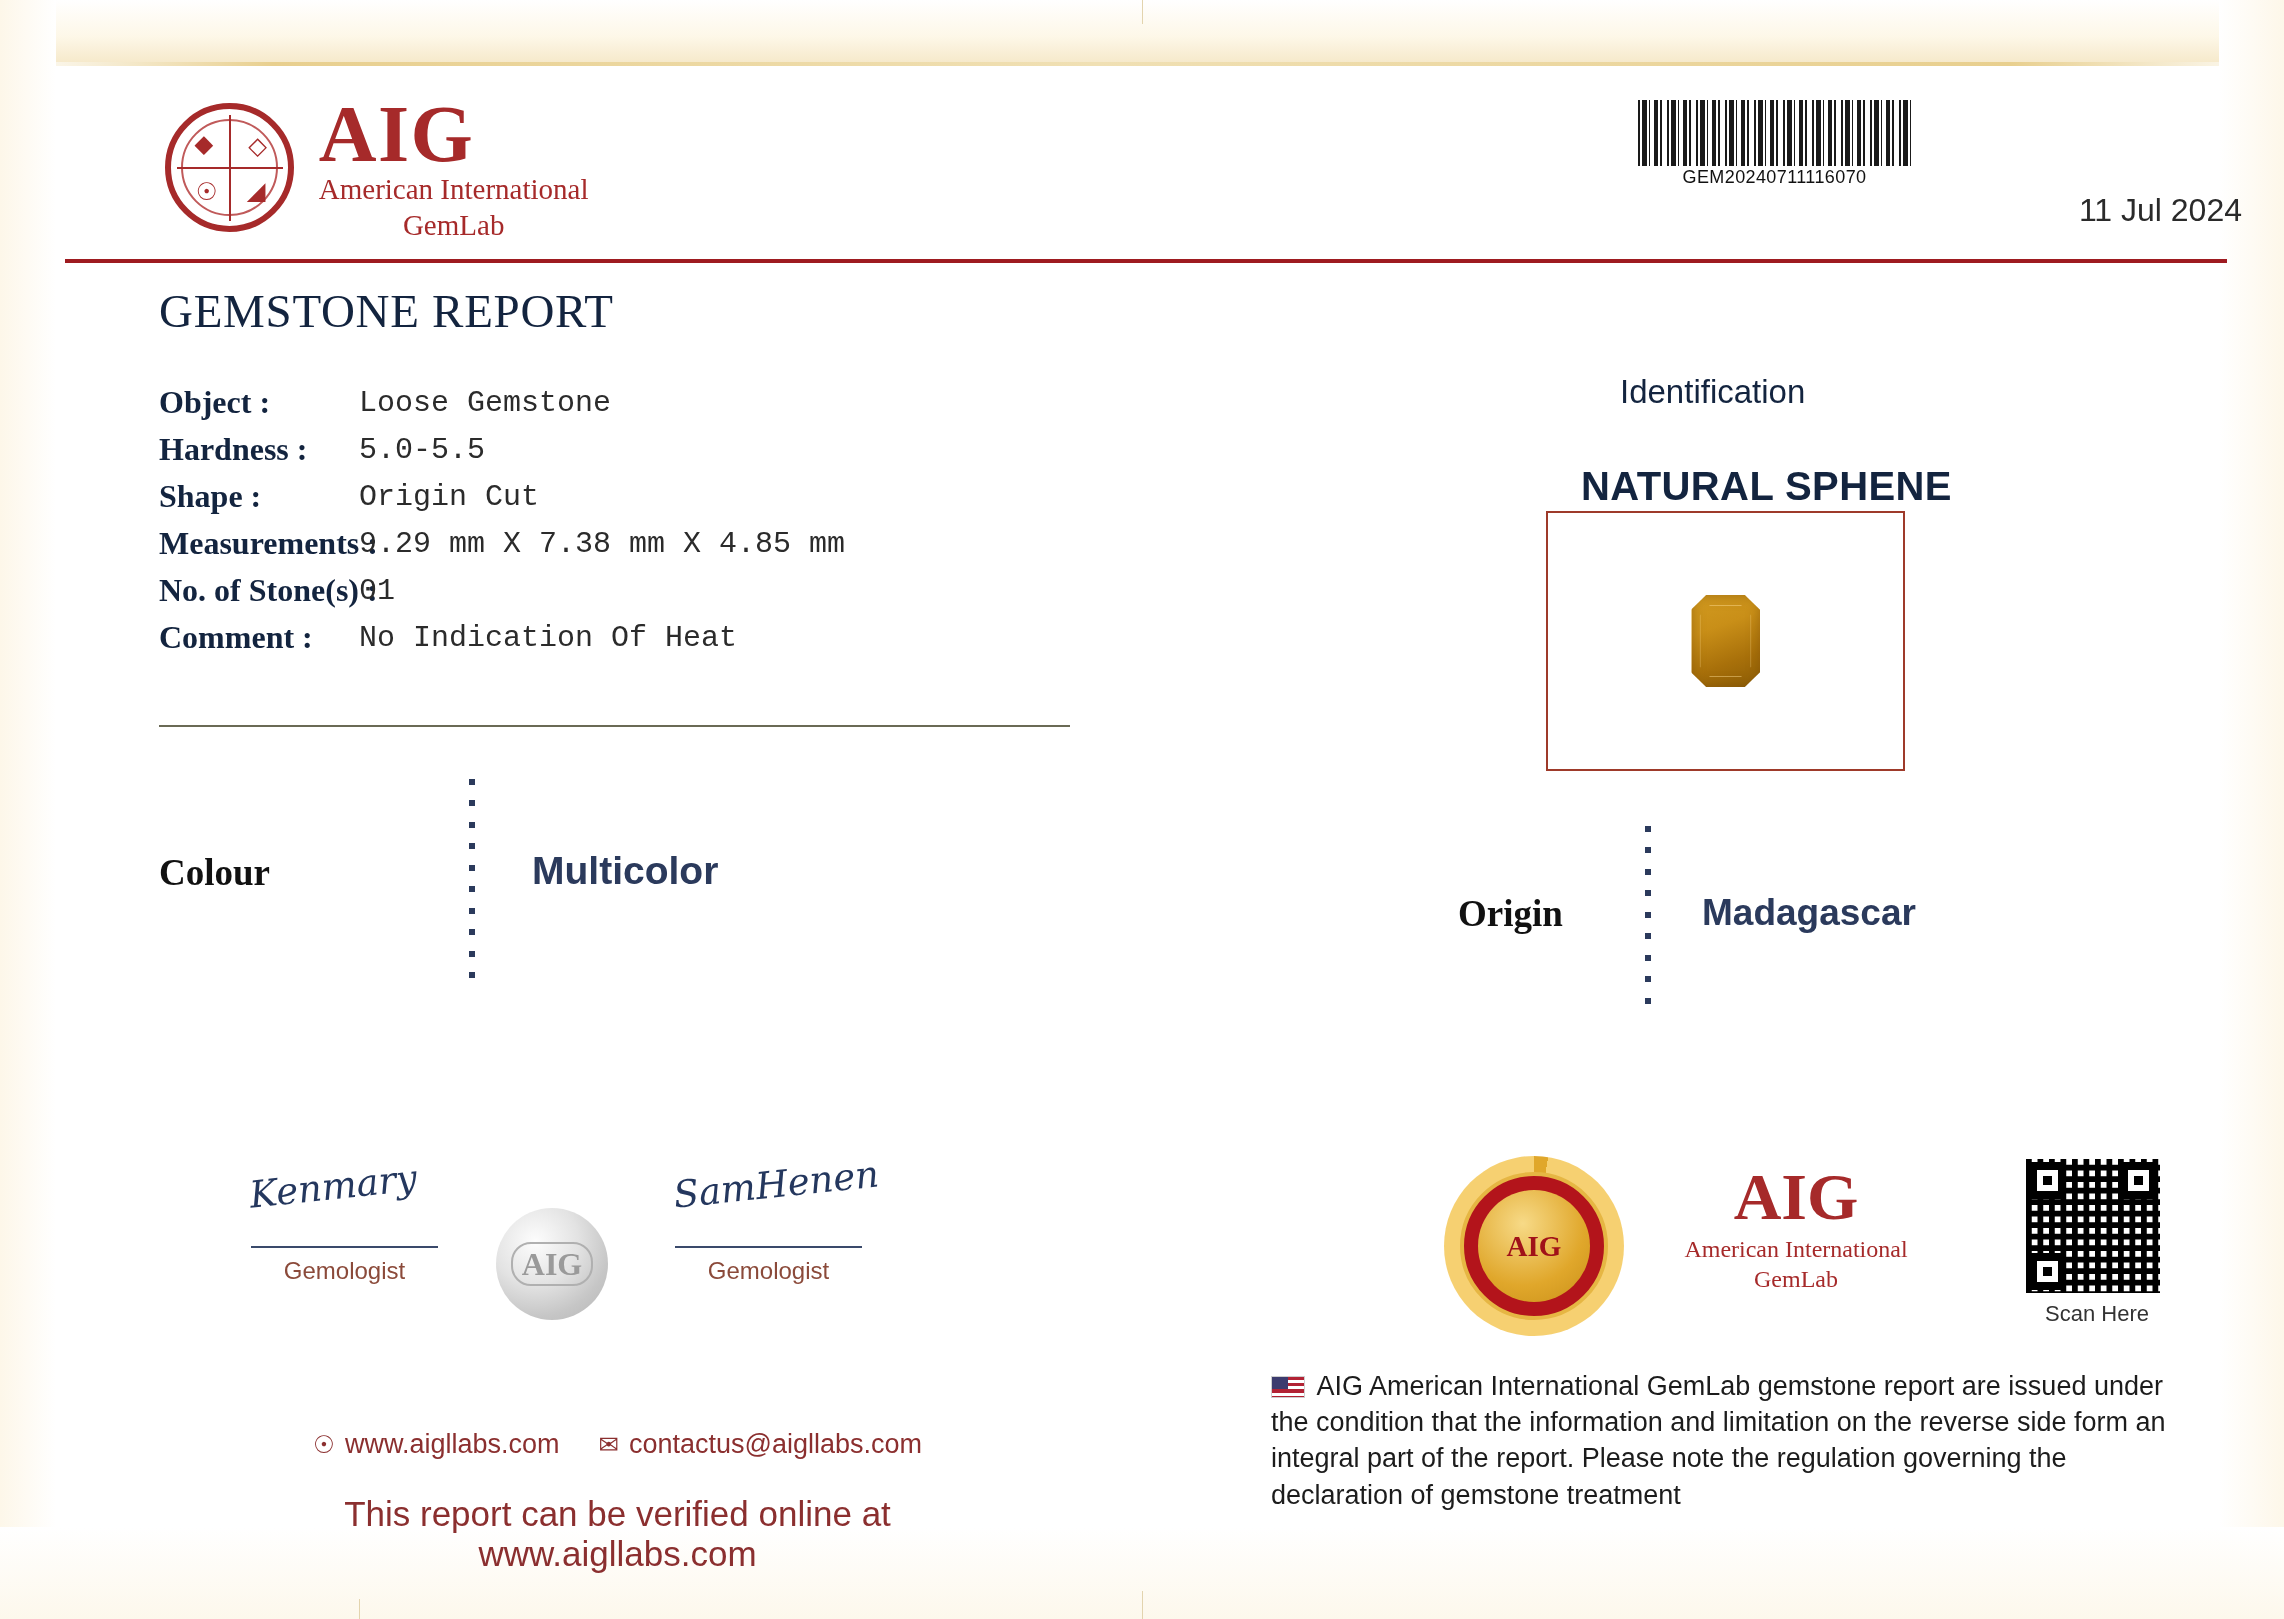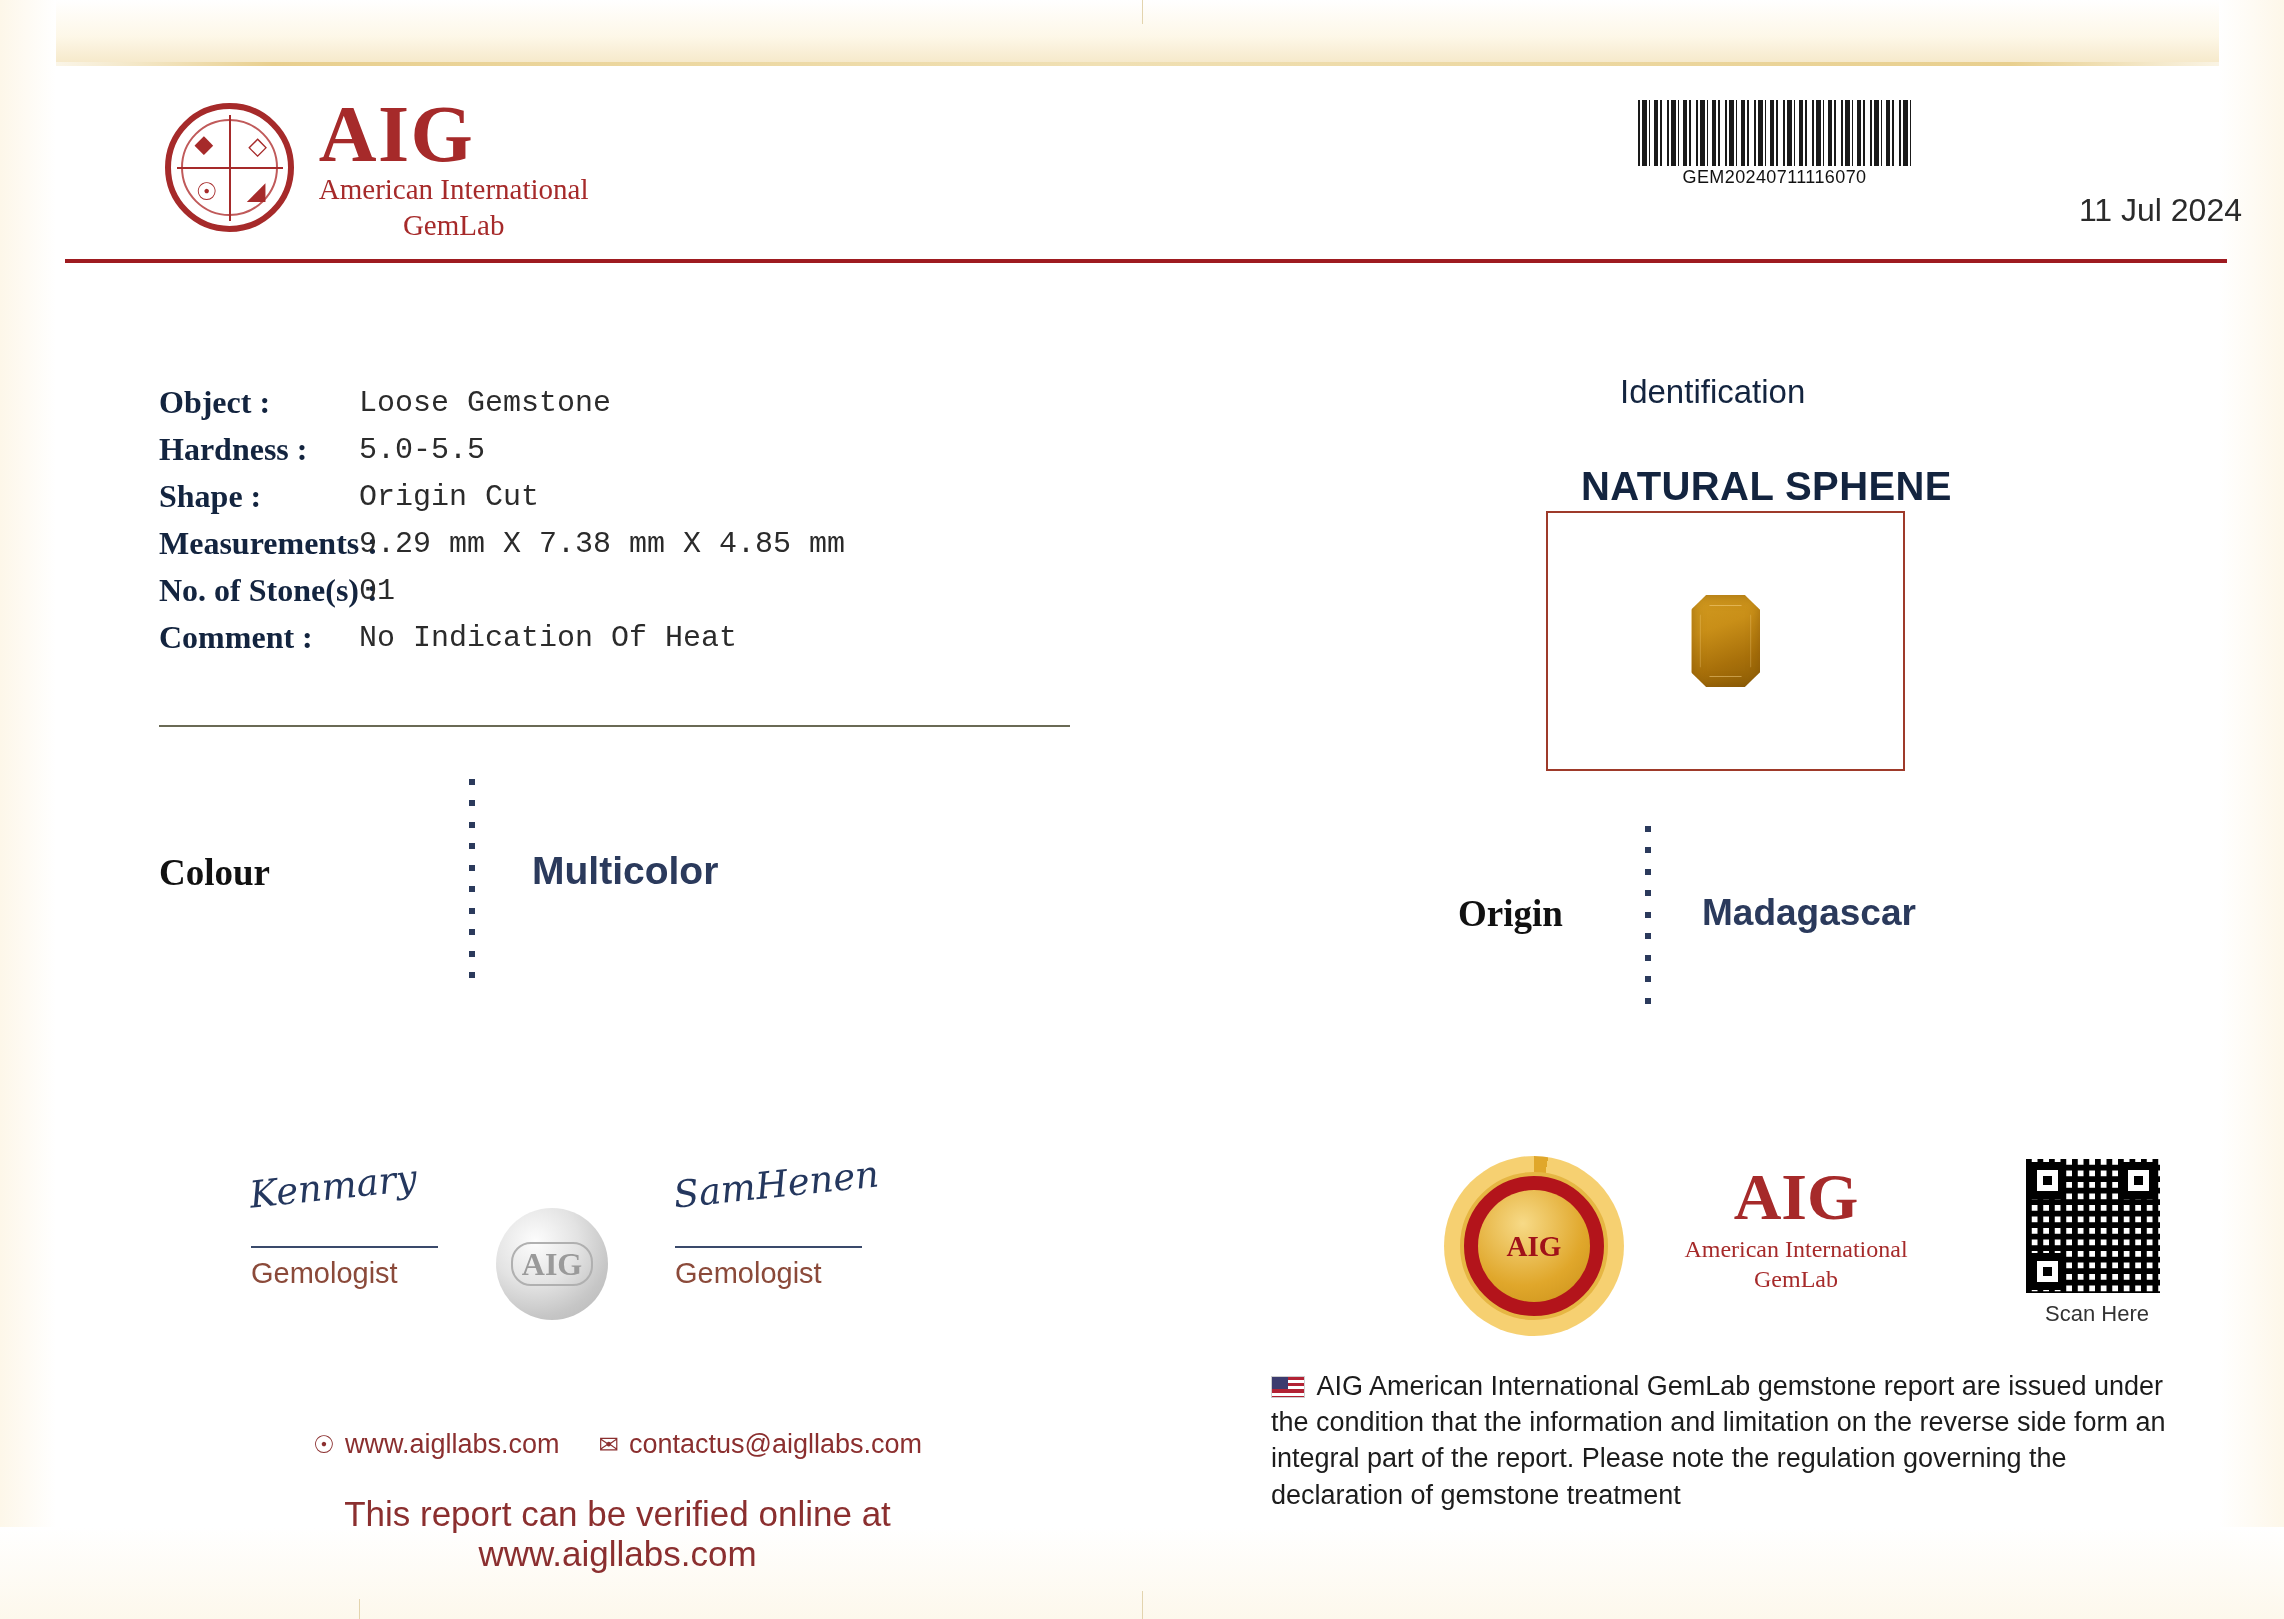--- a/index.html
+++ b/index.html
@@ -342,23 +342,23 @@
     white-space: nowrap;
   }
   .sig-line {
     width: 187px;
     height: 2.2px;
     background: #3a4a6b;
     margin-top: 2.9px;
   }
   .sig-cap {
     margin-top: 8.6px;
-    font-size: 29px;
+    font-size: 24px;
     color: #8b4a3a;
-    text-align: left;
+    text-align: center;
     font-family: "Liberation Sans", sans-serif;
   }
   .seal-silver {
     position: absolute;
     left: 496px; top: 1208px;
     width: 112px; height: 112px;
     border-radius: 50%;
     background: radial-gradient(circle at 35% 30%, #fdfdfd 0%, #e3e3e3 40%, #c6c6c6 70%, #b4b4b4 100%);
     display: flex; align-items: center; justify-content: center;
   }
@@ -532,20 +532,21 @@
     <div class="barcode-wrap">
       <div class="barcode"></div>
       <div class="barcode-num">GEM20240711116070</div>
     </div>
   </div>
 
   <div class="header-date">11 Jul 2024</div>
 
   <div class="rule-main"></div>
 
+  <div class="report-title">GEMSTONE REPORT</div>
 
   <div class="details">
     <div class="det-row">
       <div class="det-label">Object :</div>
       <div class="det-value">Loose Gemstone</div>
     </div>
     <div class="det-row">
       <div class="det-label">Hardness :</div>
       <div class="det-value">5.0-5.5</div>
     </div>

